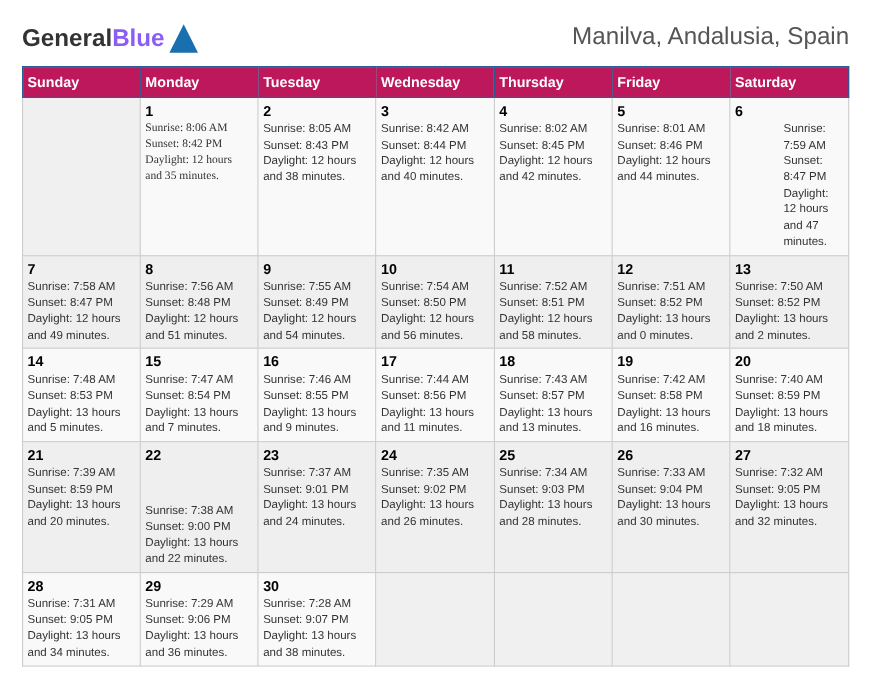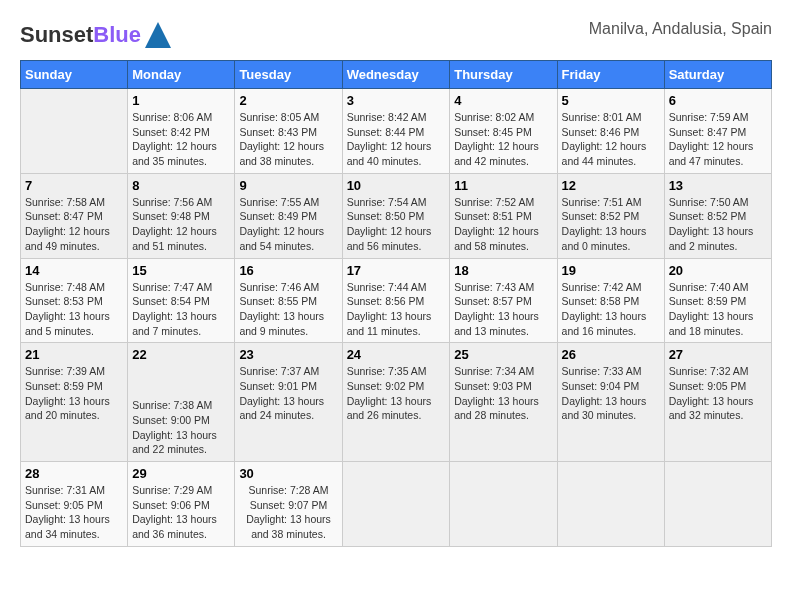--- a/index.html
+++ b/index.html
@@ -37,30 +37,30 @@
     }
     .title-area {
       text-align: right;
     }
     .month-title {
       font-size: 36px;
       font-weight: bold;
       color: #333;
     }
     .location-title {
-      font-size: 16px;
+      font-size: 22px;
       color: #555;
     }
     table {
       width: 100%;
       border-collapse: collapse;
       font-size: 11px;
     }
     thead tr th {
-      background-color: #3b82f6;
+      background-color: #be185d;
       color: #fff;
       padding: 6px 4px;
       text-align: left;
       font-size: 13px;
       font-weight: bold;
       border: 1px solid #2a5a8f;
     }
     tbody tr td {
       border: 1px solid #ccc;
       vertical-align: top;
@@ -87,21 +87,21 @@
     .empty-cell {
       background-color: #f0f0f0 !important;
     }
   </style>
 </head>
 <body>
 
 <div class="header-area">
   <div class="logo">
     <div>
-      <span class="logo-text-general">Sunset</span><span class="logo-text-blue">Blue</span>
+      <span class="logo-text-general">General</span><span class="logo-text-blue">Blue</span>
     </div>
     <svg class="logo-icon" viewBox="0 0 30 30">
       <polygon points="15,2 28,28 2,28" fill="#1a6faf"></polygon>
     </svg>
   </div>
   <div class="title-area">
     <div class="location-title">Manilva, Andalusia, Spain</div>
   </div>
 </div>
 
@@ -115,21 +115,21 @@
         <th>Thursday</th>
         <th>Friday</th>
         <th>Saturday</th>
       </tr>
   </thead>
   <tbody id="calendar-body">
   <tr>
         <td class="empty-cell"></td>
         <td>
           <div class="day-number">1</div>
-          <div class="day-info" style="white-space: pre-line;">Sunrise: 8:06 AM
+          <div class="day-info" style="white-space: pre-line; font-family: Liberation Serif, serif;">Sunrise: 8:06 AM
 Sunset: 8:42 PM
 Daylight: 12 hours
 and 35 minutes.</div>
         </td>
         <td>
           <div class="day-number">2</div>
           <div class="day-info" style="white-space: pre-line;">Sunrise: 8:05 AM
 Sunset: 8:43 PM
 Daylight: 12 hours
 and 38 minutes.</div>
@@ -150,38 +150,38 @@
         </td>
         <td>
           <div class="day-number">5</div>
           <div class="day-info" style="white-space: pre-line;">Sunrise: 8:01 AM
 Sunset: 8:46 PM
 Daylight: 12 hours
 and 44 minutes.</div>
         </td>
         <td>
           <div class="day-number">6</div>
-          <div class="day-info" style="white-space: pre-line;">Sunrise: 7:59 AM
+          <div class="day-info" style="white-space: pre-line; margin-left: 44px;">Sunrise: 7:59 AM
 Sunset: 8:47 PM
 Daylight: 12 hours
 and 47 minutes.</div>
         </td>
       </tr>
       <tr>
         <td>
           <div class="day-number">7</div>
           <div class="day-info" style="white-space: pre-line;">Sunrise: 7:58 AM
 Sunset: 8:47 PM
 Daylight: 12 hours
 and 49 minutes.</div>
         </td>
         <td>
           <div class="day-number">8</div>
           <div class="day-info" style="white-space: pre-line;">Sunrise: 7:56 AM
-Sunset: 9:48 PM
+Sunset: 8:48 PM
 Daylight: 12 hours
 and 51 minutes.</div>
         </td>
         <td>
           <div class="day-number">9</div>
           <div class="day-info" style="white-space: pre-line;">Sunrise: 7:55 AM
 Sunset: 8:49 PM
 Daylight: 12 hours
 and 54 minutes.</div>
         </td>
@@ -326,21 +326,21 @@
         </td>
         <td>
           <div class="day-number">29</div>
           <div class="day-info" style="white-space: pre-line;">Sunrise: 7:29 AM
 Sunset: 9:06 PM
 Daylight: 13 hours
 and 36 minutes.</div>
         </td>
         <td>
           <div class="day-number">30</div>
-          <div class="day-info" style="white-space: pre-line; text-align: center;">Sunrise: 7:28 AM
+          <div class="day-info" style="white-space: pre-line;">Sunrise: 7:28 AM
 Sunset: 9:07 PM
 Daylight: 13 hours
 and 38 minutes.</div>
         </td>
         <td class="empty-cell"></td>
         <td class="empty-cell"></td>
         <td class="empty-cell"></td>
         <td class="empty-cell"></td>
       </tr>
     </tbody>

